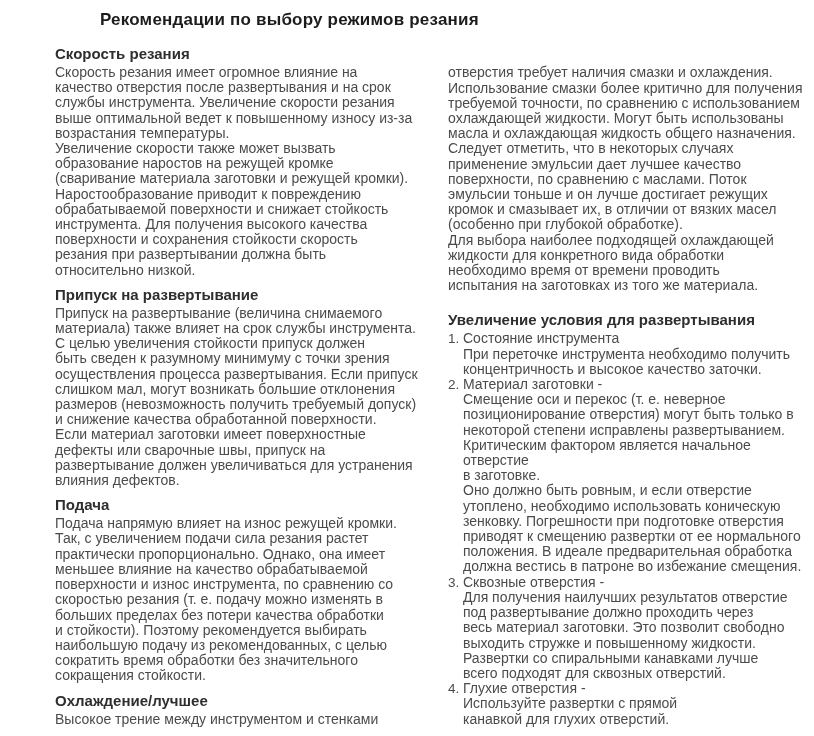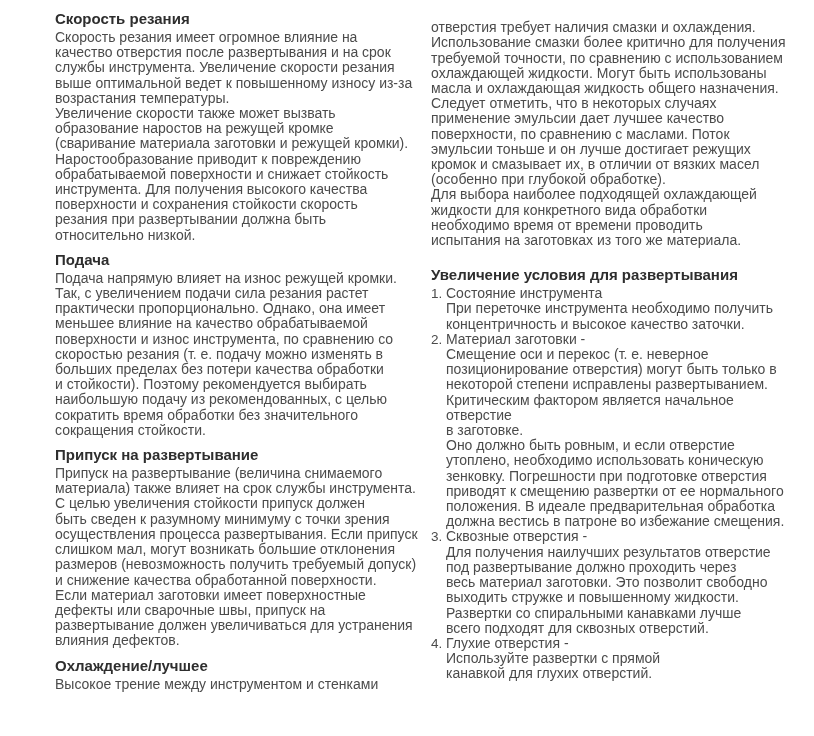--- a/index.html
+++ b/index.html
@@ -20,22 +20,22 @@
   .doc-title {
     margin: 0 0 15px 45px;
     font-size: 17px;
     line-height: 20px;
     font-weight: bold;
     color: #1c1c1c;
     letter-spacing: 0.2px;
   }
   .columns {
     display: flex;
-    gap: 11px;
-    align-items: center;
+    gap: 28px;
+    align-items: flex-end;
   }
   .col-left  { width: 365px; flex: 0 0 365px; }
   .col-right { width: 372px; flex: 0 0 372px; }
   .section { margin: 0 0 8px 0; }
   .section:last-child { margin-bottom: 0; }
   .section-heading {
     margin: 0 0 2px 0;
     font-size: 15px;
     line-height: 18px;
     font-weight: bold;
@@ -64,20 +64,21 @@
     line-height: 15.2px;
     color: #4b4b4b;
   }
   .condition-text { flex: 1; }
 </style>
 </head>
 <body>
 
 <div class="page">
 
+  <h1 class="doc-title">Рекомендации по выбору режимов резания</h1>
 
   <div class="columns">
 
     <div class="col-left">
 
       <div class="section">
         <h2 class="section-heading">Скорость резания</h2>
         <p class="body-text">Скорость резания имеет огромное влияние на
 качество отверстия после развертывания и на срок
 службы инструмента. Увеличение скорости резания
@@ -88,51 +89,51 @@
 (сваривание материала заготовки и режущей кромки).
 Наростообразование приводит к повреждению
 обрабатываемой поверхности и снижает стойкость
 инструмента. Для получения высокого качества
 поверхности и сохранения стойкости скорость
 резания при развертывании должна быть
 относительно низкой.</p>
       </div>
 
       <div class="section">
-        <h2 class="section-heading">Подача</h2>
-        <p class="body-text">Подача напрямую влияет на износ режущей кромки.
-Так, с увеличением подачи сила резания растет
-практически пропорционально. Однако, она имеет
-меньшее влияние на качество обрабатываемой
-поверхности и износ инструмента, по сравнению со
-скоростью резания (т. е. подачу можно изменять в
-больших пределах без потери качества обработки
-и стойкости). Поэтому рекомендуется выбирать
-наибольшую подачу из рекомендованных, с целью
-сократить время обработки без значительного
-сокращения стойкости.</p>
-      </div>
-
-      <div class="section">
         <h2 class="section-heading">Припуск на развертывание</h2>
         <p class="body-text">Припуск на развертывание (величина снимаемого
 материала) также влияет на срок службы инструмента.
 С целью увеличения стойкости припуск должен
 быть сведен к разумному минимуму с точки зрения
 осуществления процесса развертывания. Если припуск
 слишком мал, могут возникать большие отклонения
 размеров (невозможность получить требуемый допуск)
 и снижение качества обработанной поверхности.
 Если материал заготовки имеет поверхностные
 дефекты или сварочные швы, припуск на
 развертывание должен увеличиваться для устранения
 влияния дефектов.</p>
       </div>
 
       <div class="section">
+        <h2 class="section-heading">Подача</h2>
+        <p class="body-text">Подача напрямую влияет на износ режущей кромки.
+Так, с увеличением подачи сила резания растет
+практически пропорционально. Однако, она имеет
+меньшее влияние на качество обрабатываемой
+поверхности и износ инструмента, по сравнению со
+скоростью резания (т. е. подачу можно изменять в
+больших пределах без потери качества обработки
+и стойкости). Поэтому рекомендуется выбирать
+наибольшую подачу из рекомендованных, с целью
+сократить время обработки без значительного
+сокращения стойкости.</p>
+      </div>
+
+      <div class="section">
         <h2 class="section-heading">Охлаждение/лучшее</h2>
         <p class="body-text">Высокое трение между инструментом и стенками</p>
       </div>
 
     </div>
 
     <div class="col-right">
 
       <p class="body-text">отверстия требует наличия смазки и охлаждения.
 Использование смазки более критично для получения

